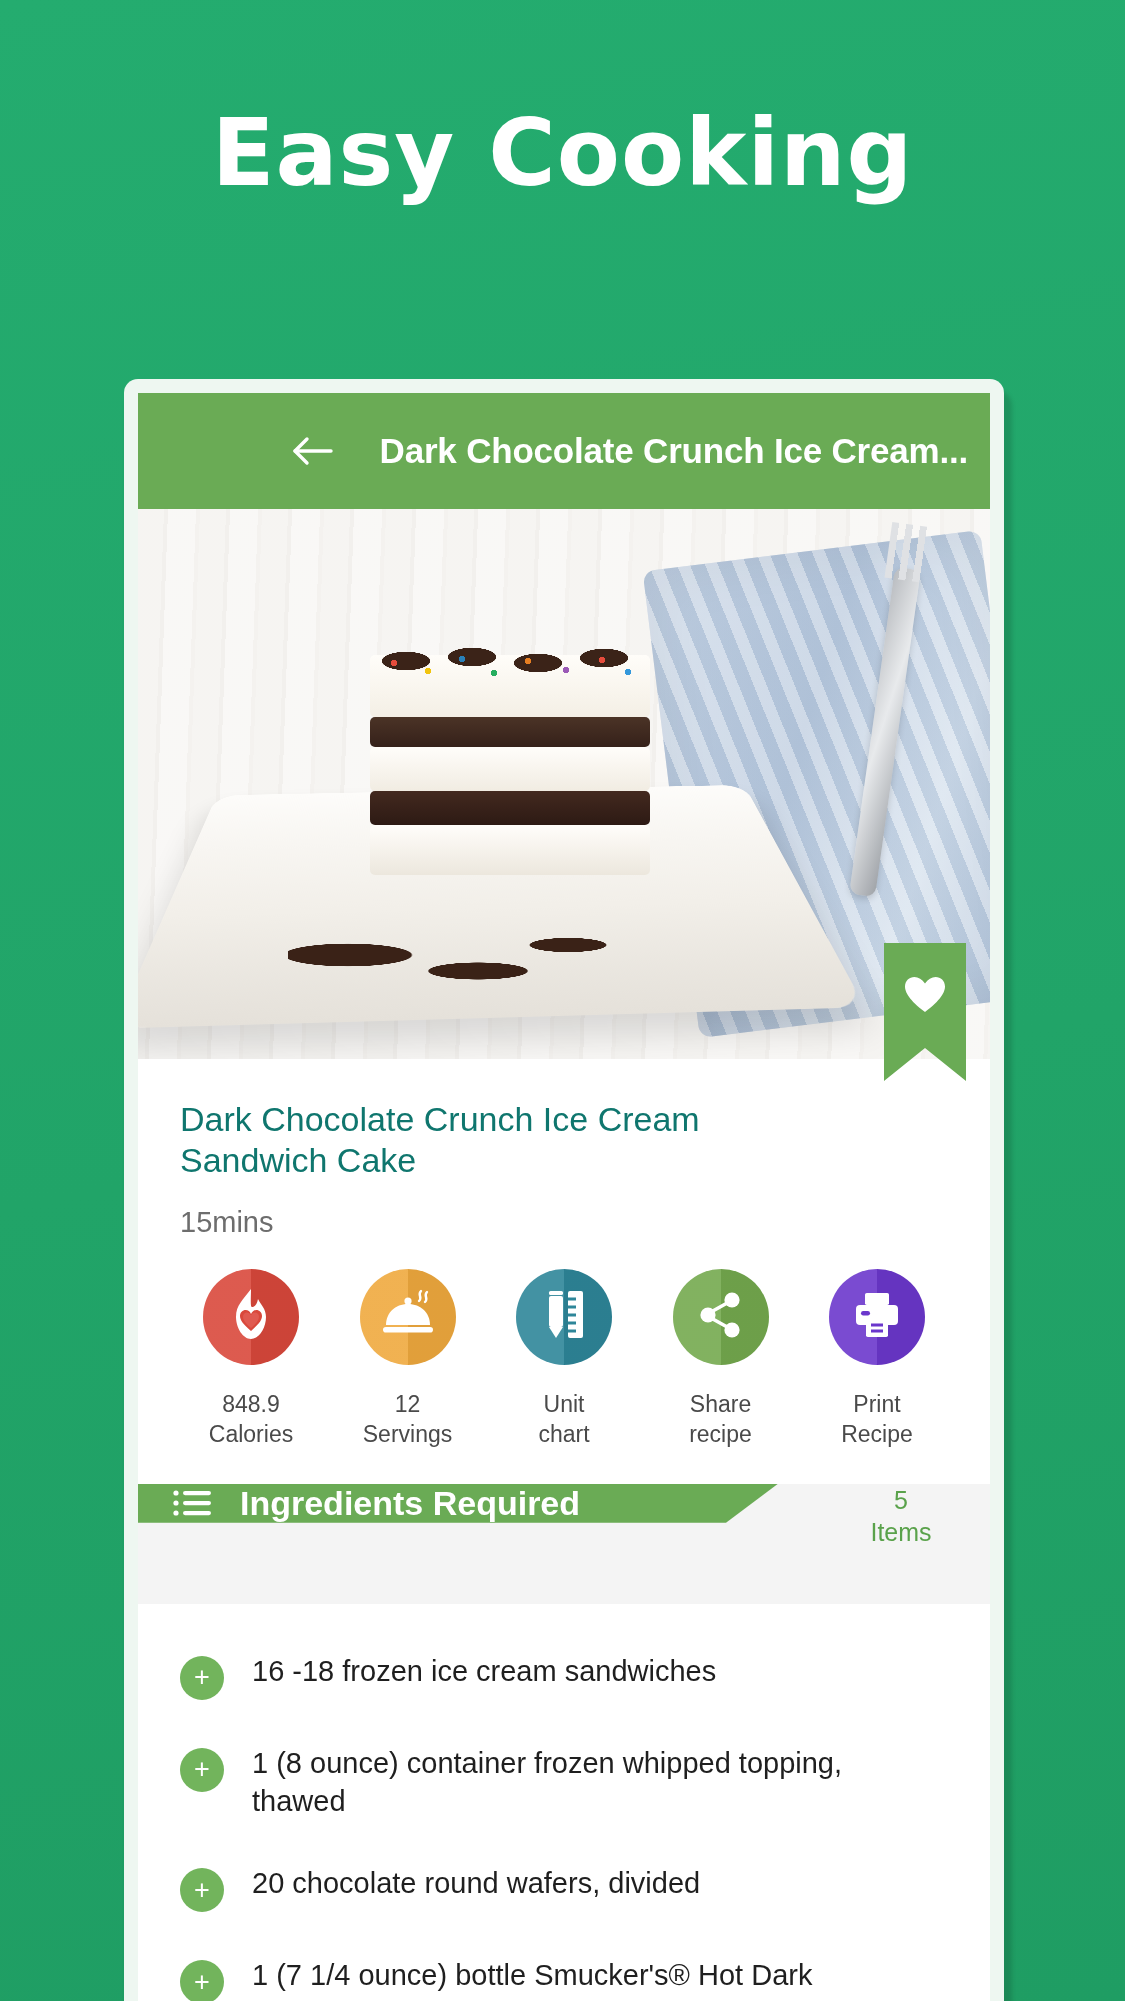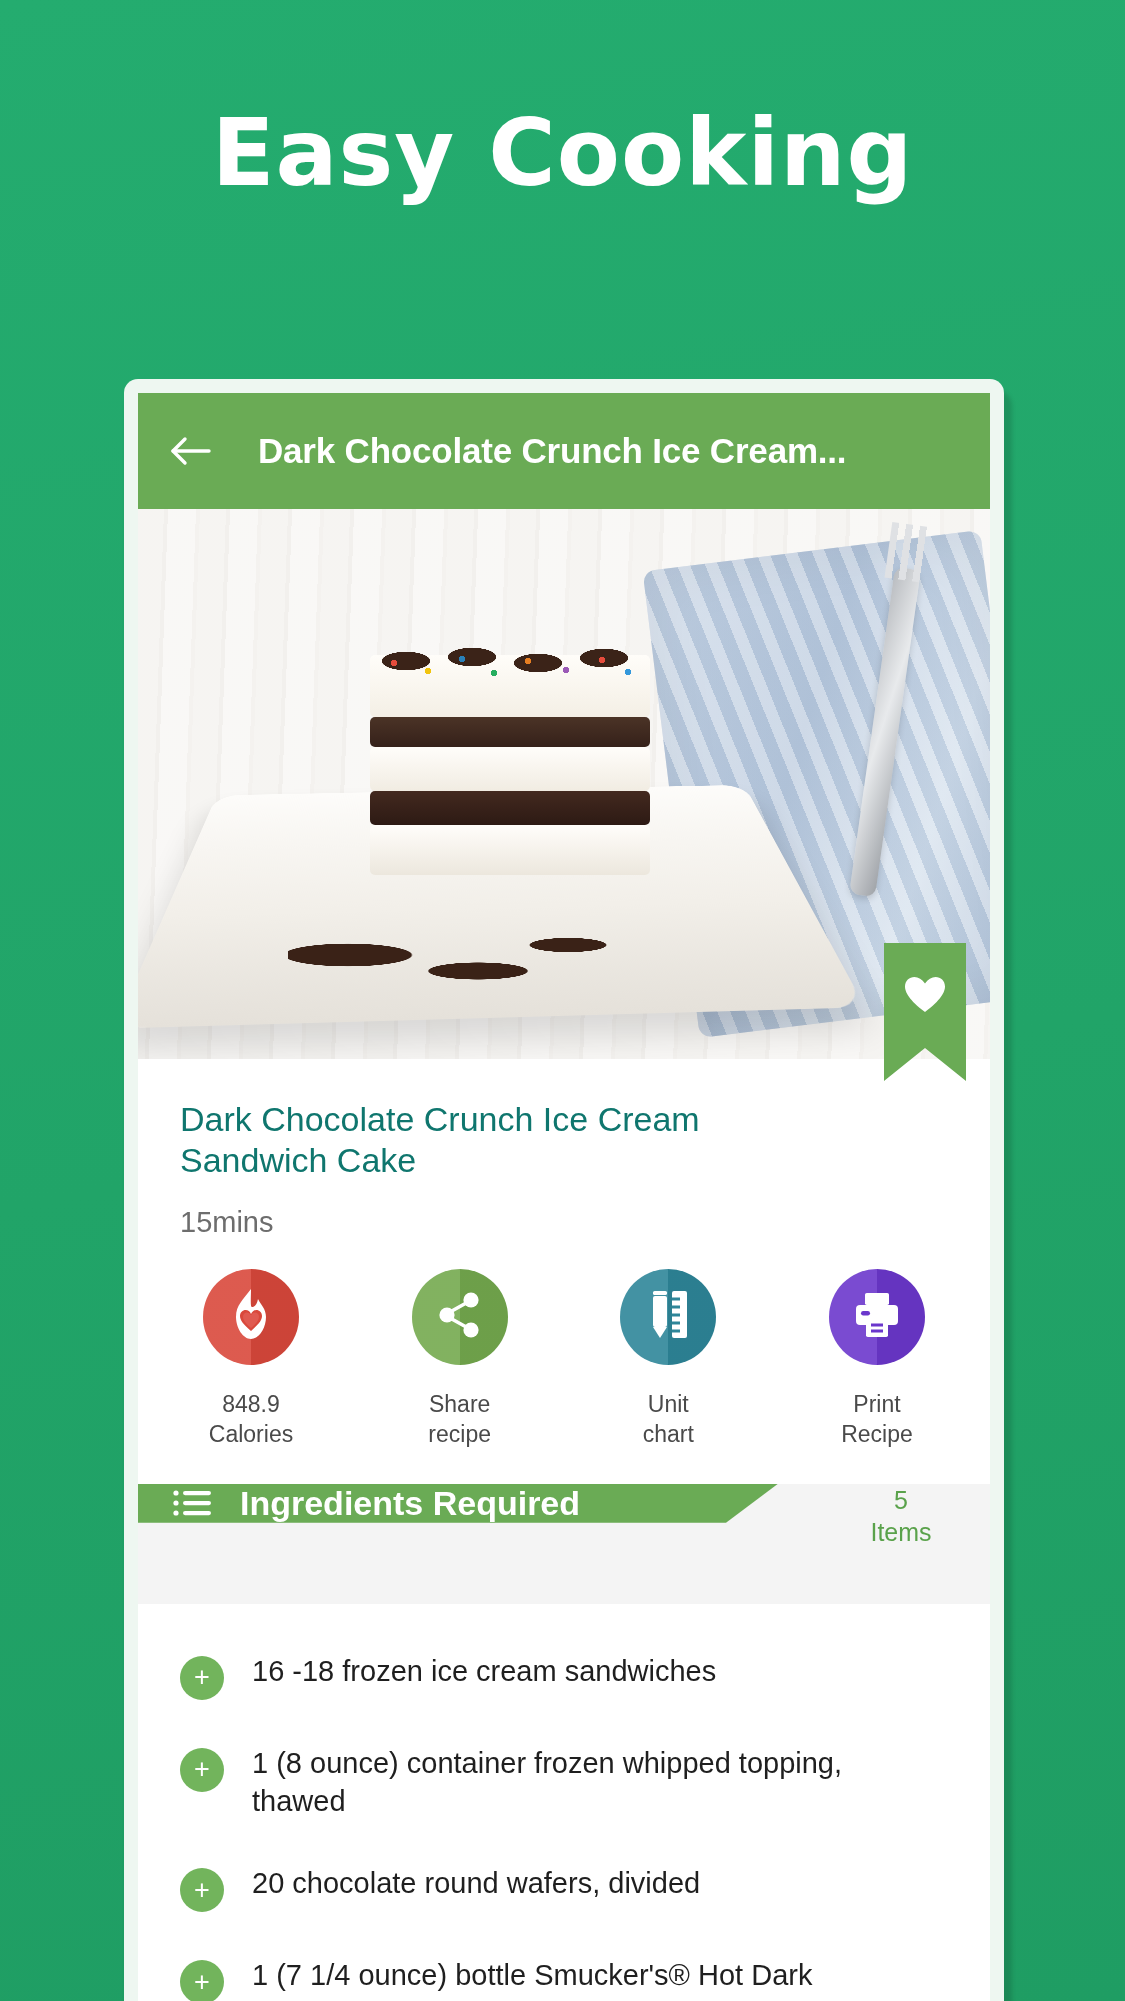--- a/index.html
+++ b/index.html
@@ -70,20 +70,21 @@
     position: relative;
   }
 
   
   #toolbar {
     height: 116px;
     background: #6aab55;
     display: flex;
     align-items: center;
     padding: 8px 22px;
+    justify-content: flex-end;
   }
   #back-button {
     width: 62px;
     height: 62px;
     display: flex;
     align-items: center;
     justify-content: center;
     flex: 0 0 auto;
     cursor: pointer;
   }
@@ -401,53 +402,70 @@
                        C32.2 26.4 34 28.2 34 30.8 C34 33.8 32 37 26 42 Z" fill="#e05a50"></path>
             </svg>
           </span>
         </div>
         <div class="lbl">
           <span>848.9</span><br>
           <span>Calories</span>
         </div>
       </div>
 
-
       <div class="action">
-        <div class="circle" style="background:#74a94e;">
+        <div class="circle" style="background:#efa93e;">
           <span>
-            <svg width="48" height="50" viewBox="0 0 48 50">
-              <circle cx="35" cy="10" r="7.6" fill="#ffffff"></circle>
-              <circle cx="11" cy="25" r="7.6" fill="#ffffff"></circle>
-              <circle cx="35" cy="40" r="7.6" fill="#ffffff"></circle>
-              <path d="M14 22 L32 12 M14 28 L32 38" stroke="#ffffff" stroke-width="3.6" stroke-linecap="round"></path>
+            <svg width="58" height="52" viewBox="0 0 58 52">
+              <path d="M7 36 C7 24 16 15 29 15 C42 15 51 24 51 36 Z" fill="#ffffff"></path>
+              <circle cx="29" cy="12" r="3.6" fill="#ffffff"></circle>
+              <rect x="4" y="38" width="50" height="5.6" rx="2.8" fill="#ffffff"></rect>
+              <path d="M40 12 C44 8 38 6 42 2" stroke="#ffffff" stroke-width="2.4" fill="none" stroke-linecap="round"></path>
+              <path d="M46 13 C50 9 44 7 48 3" stroke="#ffffff" stroke-width="2.4" fill="none" stroke-linecap="round"></path>
             </svg>
           </span>
         </div>
         <div class="lbl">
-          <span>Share</span><br>
-          <span>recipe</span>
+          <span>12</span><br>
+          <span>Servings</span>
         </div>
       </div>
 
       <div class="action">
         <div class="circle" style="background:#2e8699;">
           <span>
             <svg width="50" height="54" viewBox="0 0 50 54">
               <rect x="10" y="8" width="14" height="31" rx="2" fill="#ffffff"></rect>
               <rect x="10" y="3" width="14" height="4" rx="1.6" fill="#ffffff"></rect>
               <path d="M10 39 L17 50 L24 39 Z" fill="#ffffff"></path>
               <rect x="29" y="3" width="15" height="47" rx="2" fill="#ffffff"></rect>
               <path d="M29 11 H37 M29 19 H37 M29 27 H37 M29 35 H37 M29 43 H37" stroke="#2e8699" stroke-width="3"></path>
             </svg>
           </span>
         </div>
         <div class="lbl">
           <span>Unit</span><br>
           <span>chart</span>
+        </div>
+      </div>
+
+      <div class="action">
+        <div class="circle" style="background:#74a94e;">
+          <span>
+            <svg width="48" height="50" viewBox="0 0 48 50">
+              <circle cx="35" cy="10" r="7.6" fill="#ffffff"></circle>
+              <circle cx="11" cy="25" r="7.6" fill="#ffffff"></circle>
+              <circle cx="35" cy="40" r="7.6" fill="#ffffff"></circle>
+              <path d="M14 22 L32 12 M14 28 L32 38" stroke="#ffffff" stroke-width="3.6" stroke-linecap="round"></path>
+            </svg>
+          </span>
+        </div>
+        <div class="lbl">
+          <span>Share</span><br>
+          <span>recipe</span>
         </div>
       </div>
 
       <div class="action">
         <div class="circle" style="background:#6b37cc;">
           <span>
             <svg width="52" height="50" viewBox="0 0 52 50">
               <rect x="14" y="3" width="24" height="12" rx="1.8" fill="#ffffff"></rect>
               <rect x="5" y="15" width="42" height="20" rx="4" fill="#ffffff"></rect>
               <rect x="10" y="21" width="9" height="4.4" rx="2.2" fill="#6b37cc"></rect>

